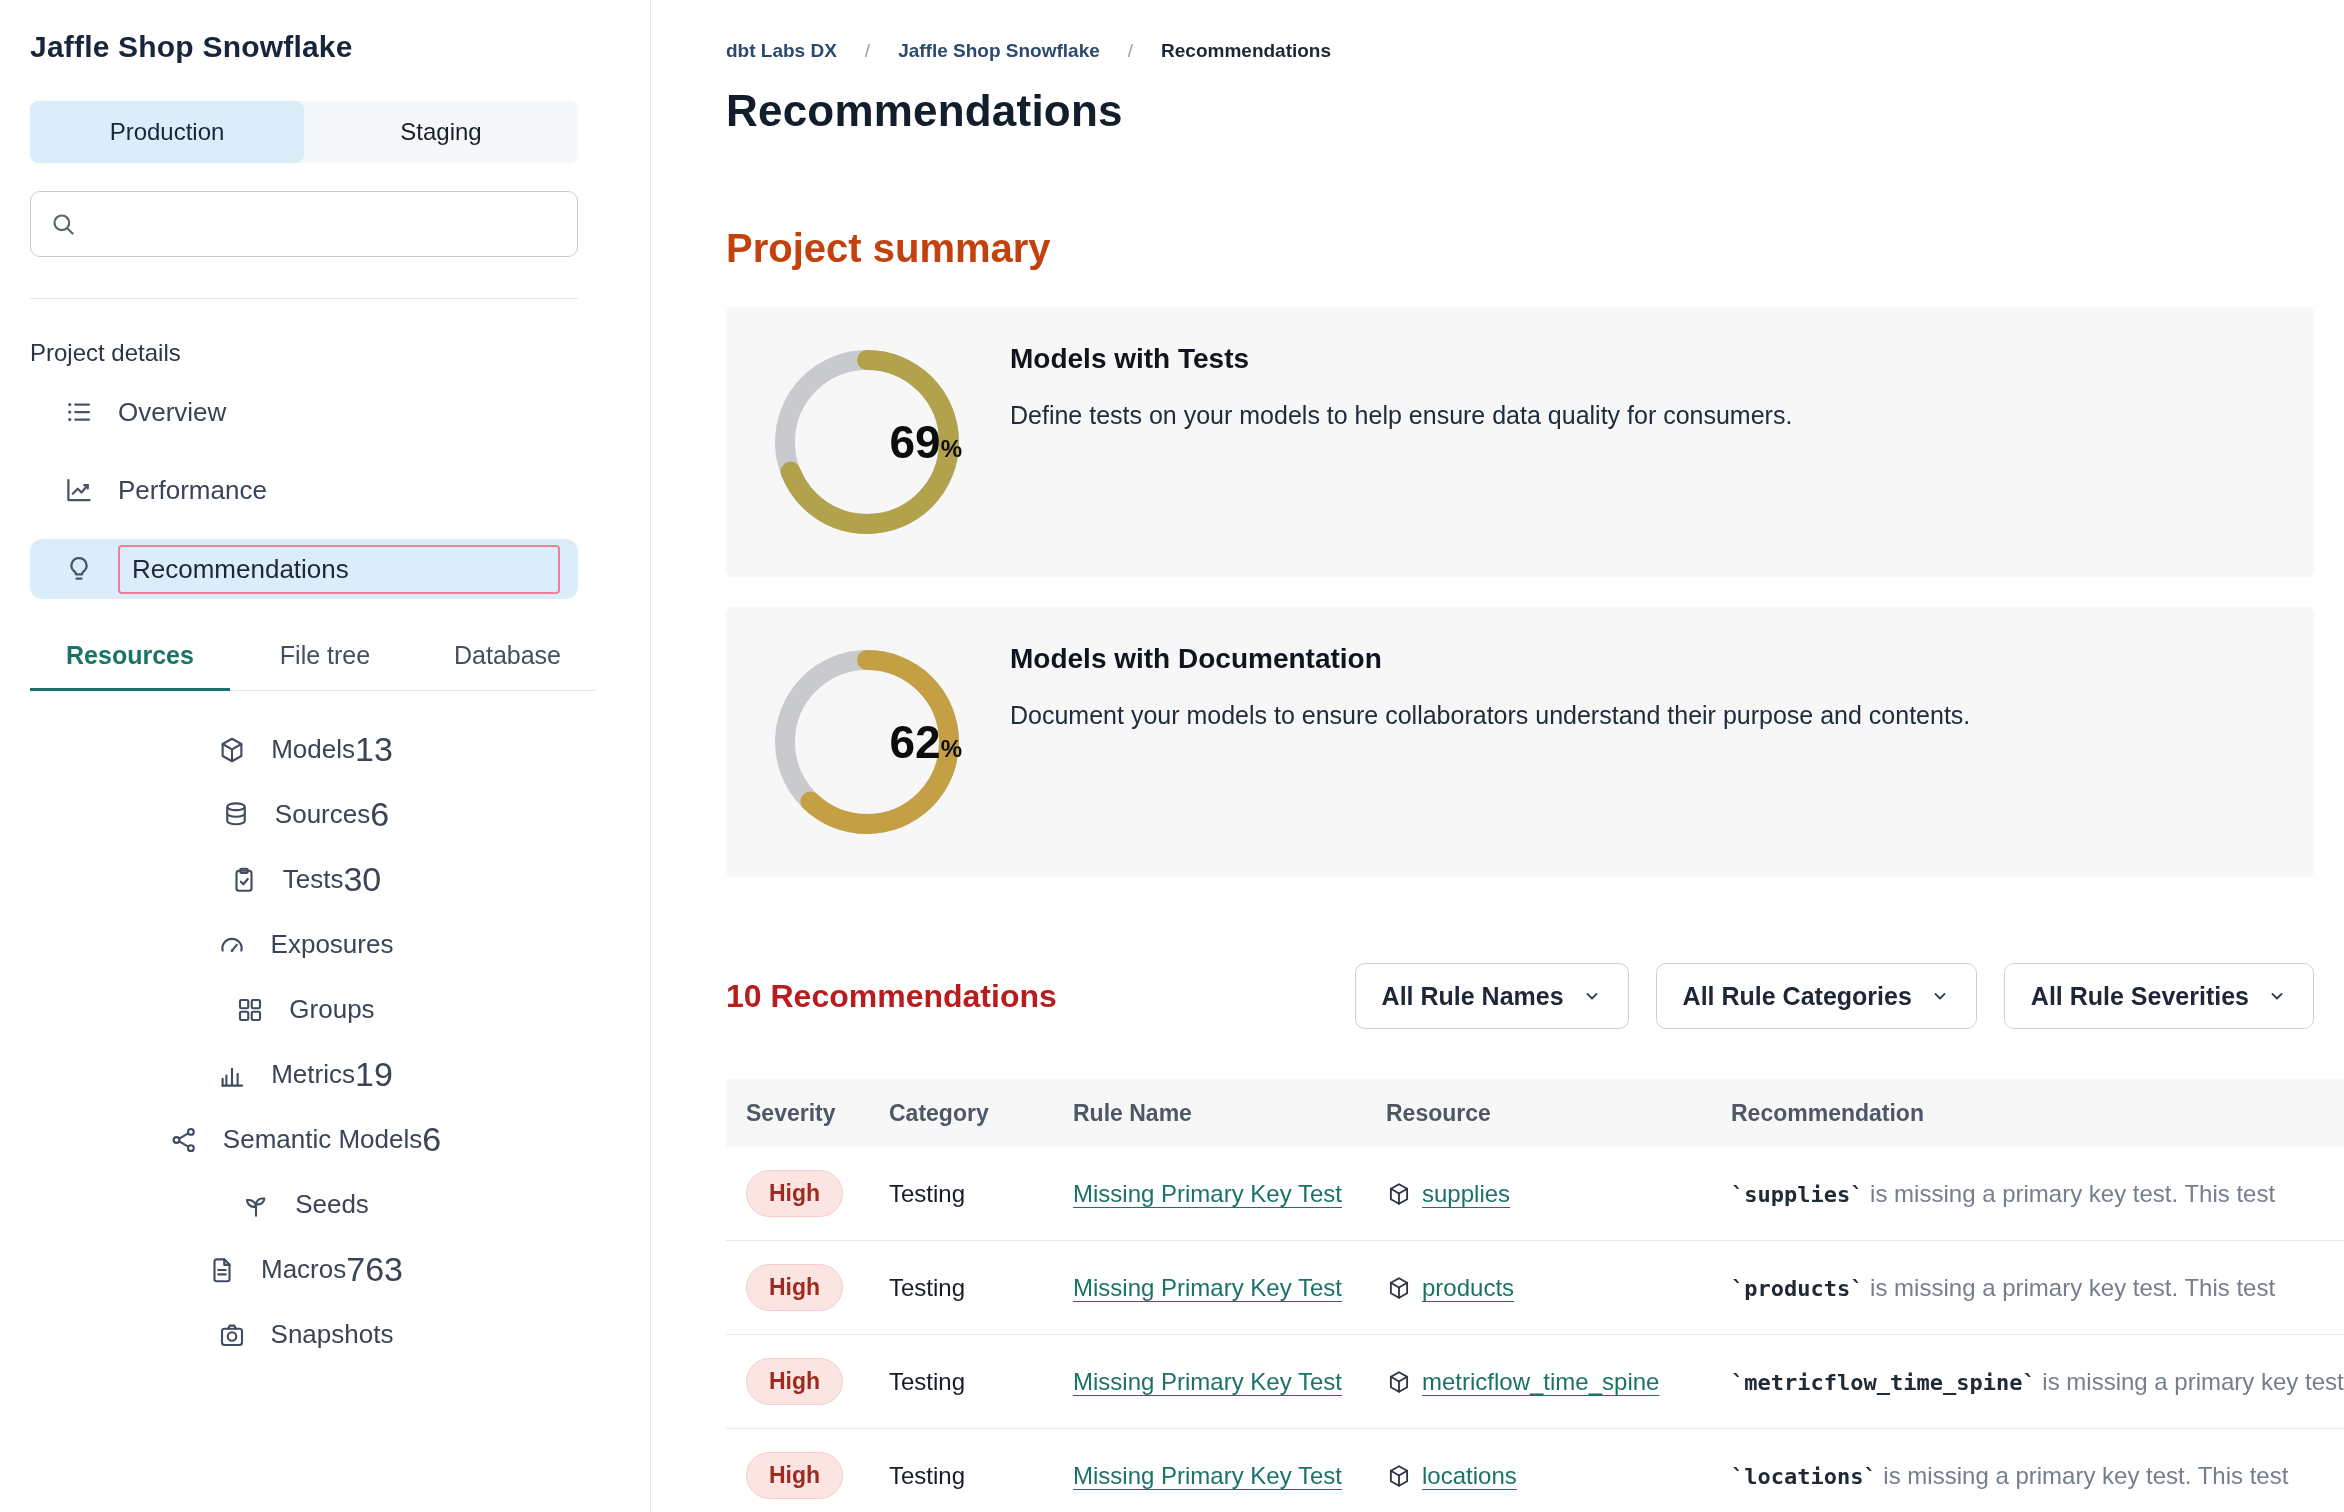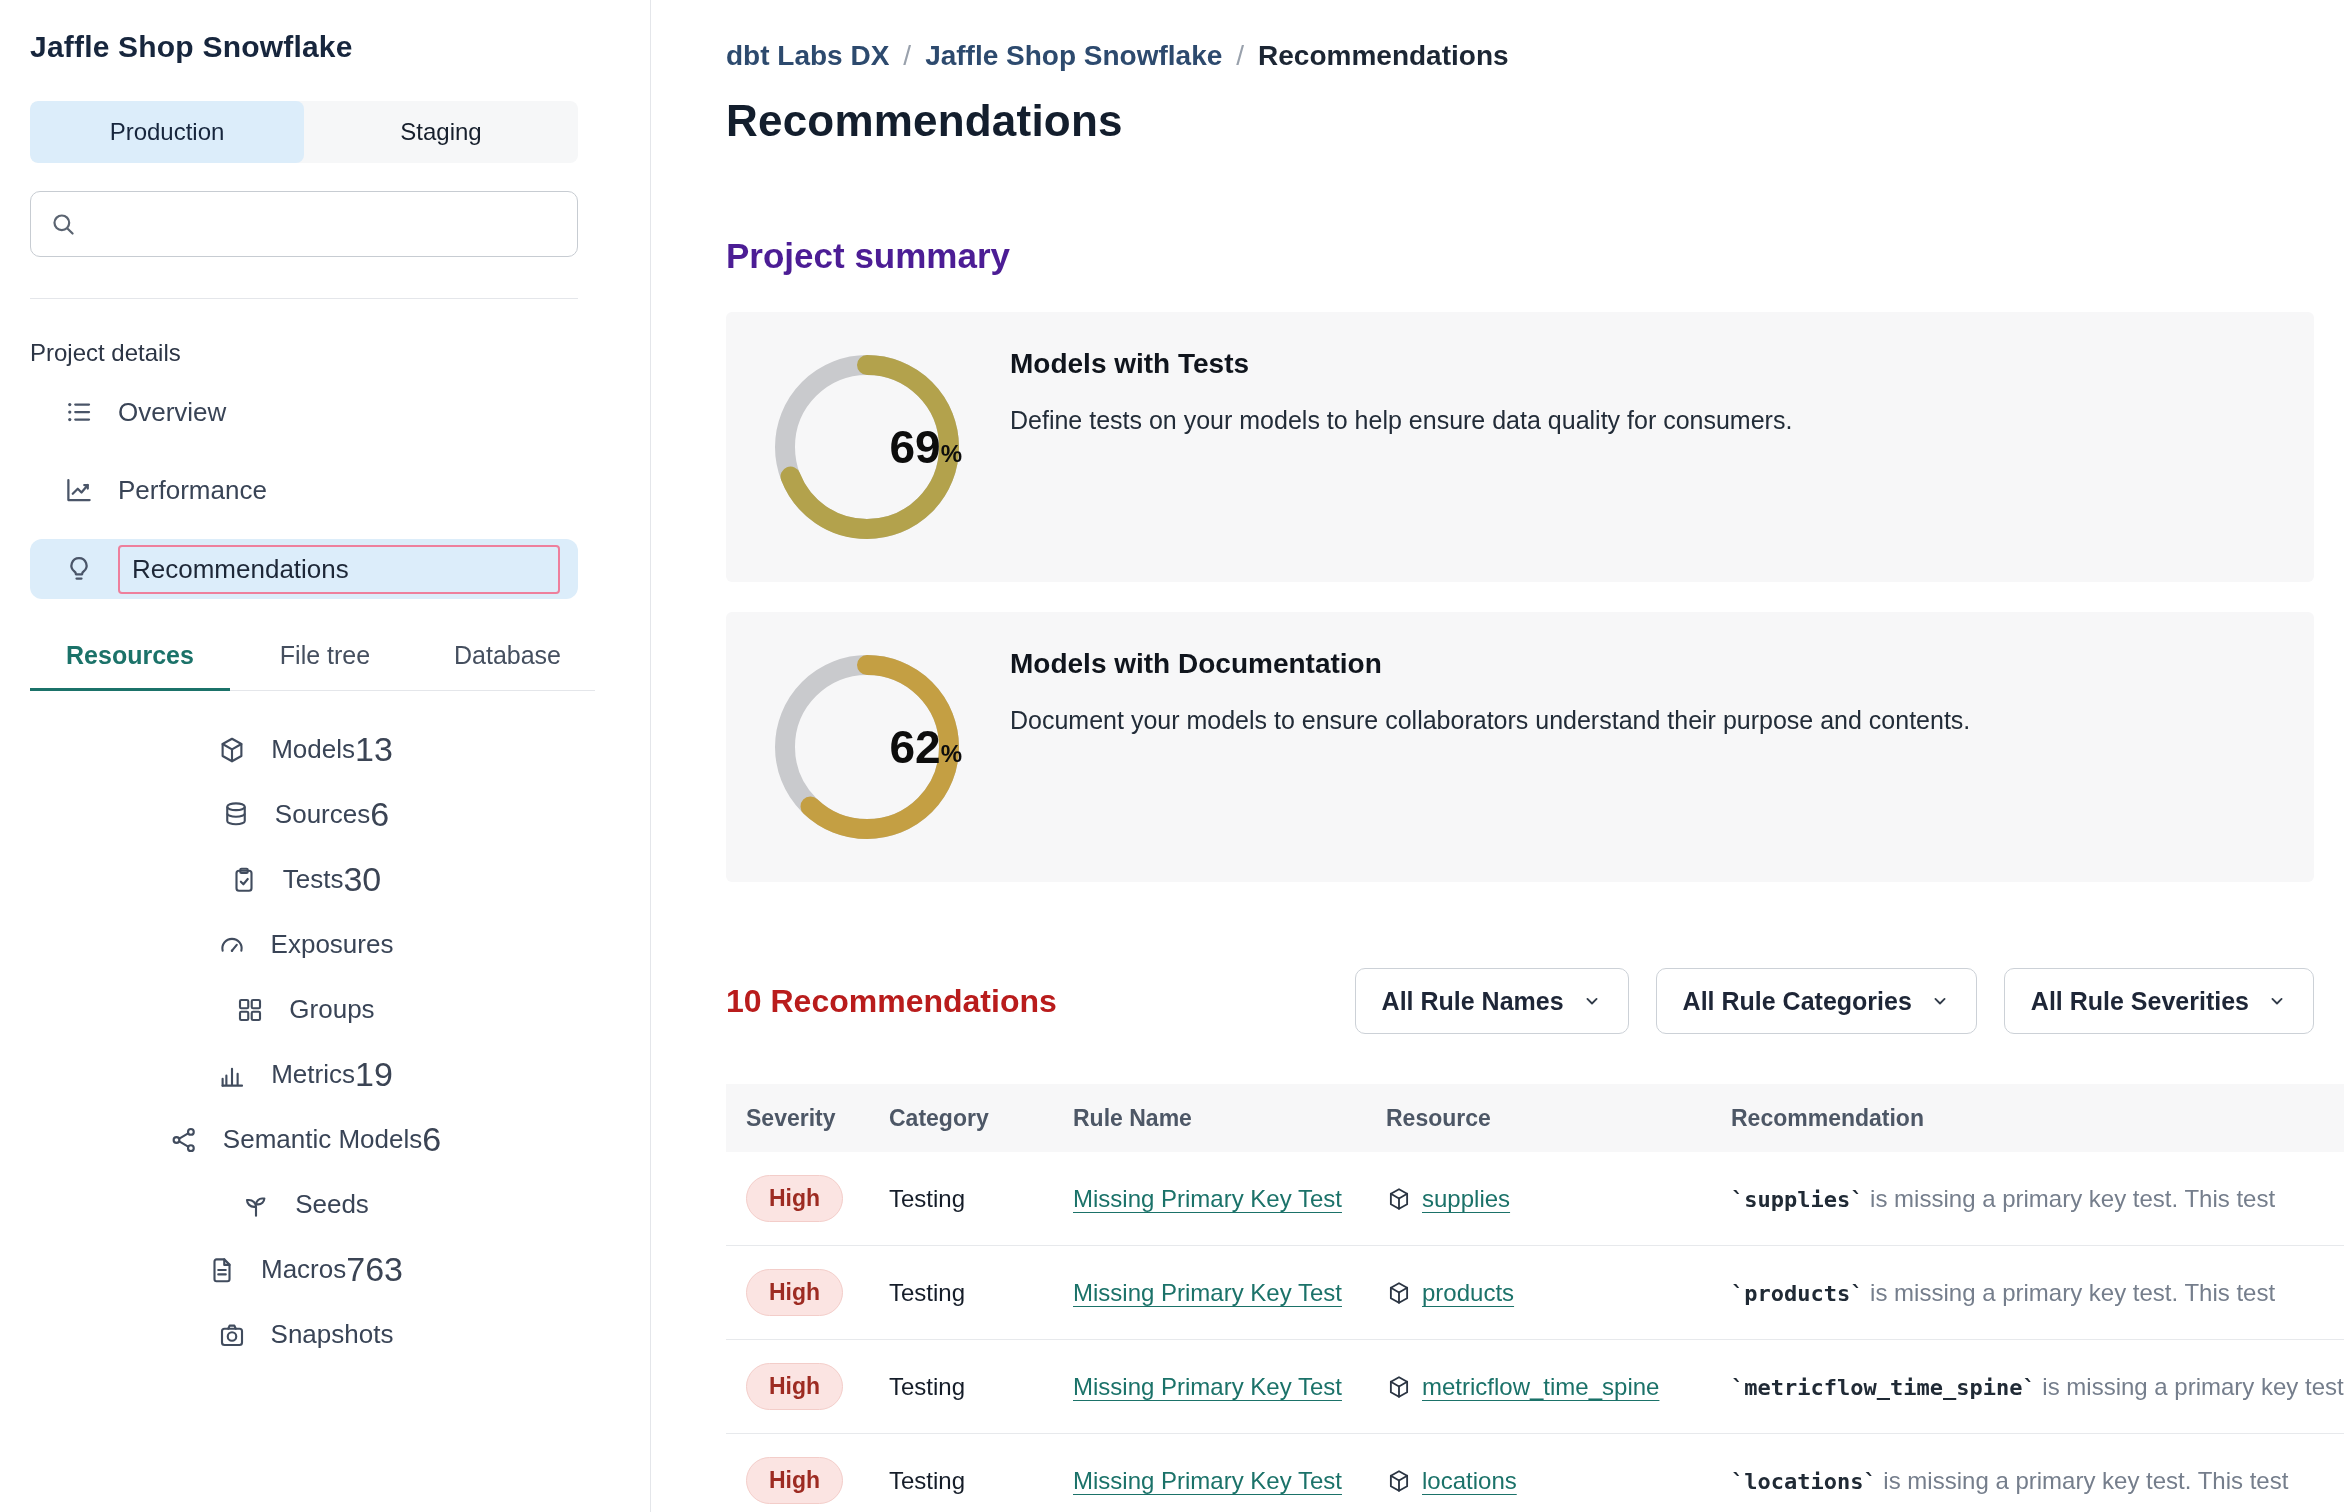--- a/index.html
+++ b/index.html
@@ -35,26 +35,26 @@
   .sb-tab.t3{width:175px;}
   .sb-tab.active{color:var(--teal);font-weight:700;border-bottom:3px solid var(--teal);margin-bottom:-1px;}
   .res-list{margin-top:26px;display:flex;flex-direction:column;align-items:center;}
   .res-item{display:flex;align-items:center;height:65px;cursor:pointer;}
   .res-item .ic{display:flex;color:#414c5e;width:34px;justify-content:center;}
   .res-item .lbl{margin-left:22px;font-size:26px;color:var(--slate);}
   .res-item .cnt{margin-left:auto;font-size:34px;color:#3b4454;}
 
   
   .main{position:absolute;left:652px;top:0;right:0;bottom:0;overflow:hidden;box-sizing:border-box;padding:40px 0 0 74px;}
-  .crumbs{display:flex;align-items:center;gap:14px;font-size:28px;font-weight:700;}
+  .crumbs{display:flex;align-items:center;gap:28px;font-size:19px;font-weight:700;}
   .crumb-link{color:#2d4a6e;cursor:pointer;}
   .crumb-sep{color:#99a1ac;font-weight:400;}
   .crumb-cur{color:#1c2634;}
   .h1{margin-top:24px;font-size:44px;font-weight:700;color:#131e2d;letter-spacing:.2px;}
-  .h2{margin-top:90px;font-size:35px;font-weight:700;color:#4c1d95;}
+  .h2{margin-top:90px;font-size:40px;font-weight:700;color:#c2410c;}
 
   .card{width:1588px;height:270px;margin-top:36px;background:var(--cardbg);border-radius:6px;
     display:flex;align-items:center;box-sizing:border-box;padding-left:46px;}
   .card + .card{margin-top:30px;}
   .donut-wrap{position:relative;width:190px;height:190px;flex:0 0 auto;}
   .donut-wrap svg{transform:rotate(-90deg);}
   .donut-center{position:absolute;inset:0;display:flex;align-items:center;justify-content:flex-end;}
   .donut-center .num{font-size:46px;font-weight:800;color:#0d0d0d;}
   .donut-center .pct{font-size:24px;font-weight:700;color:#0d0d0d;margin-top:14px;}
   .card-text{margin-left:48px;align-self:flex-start;padding-top:36px;}

